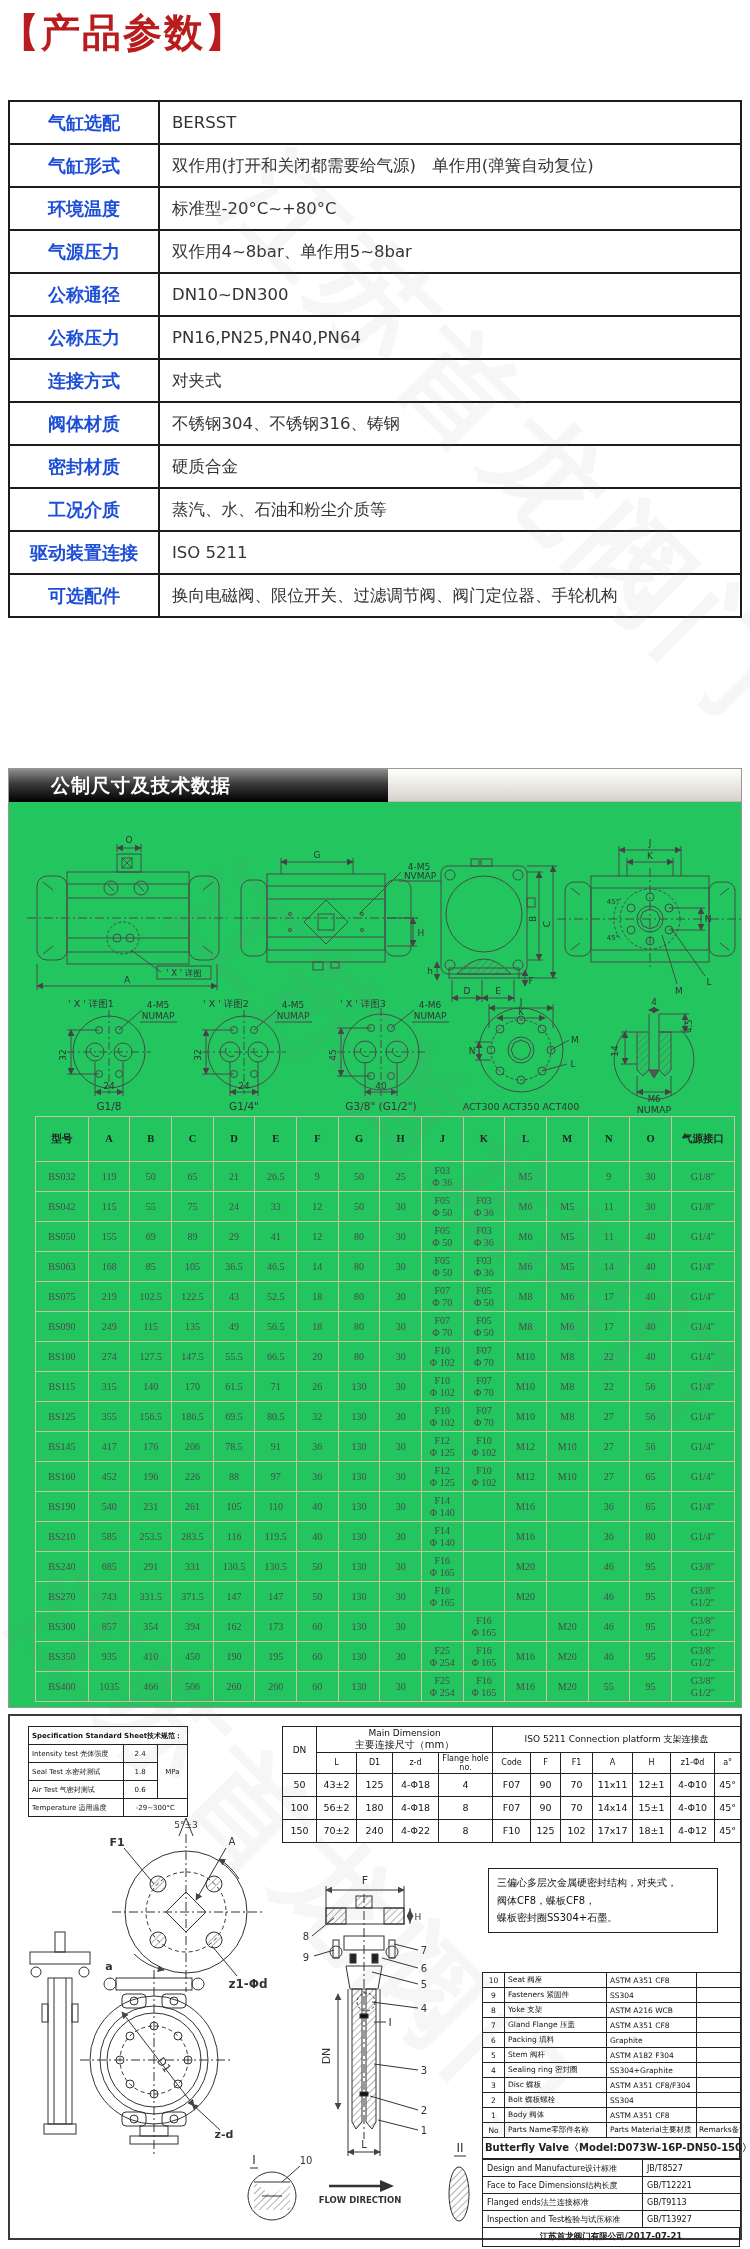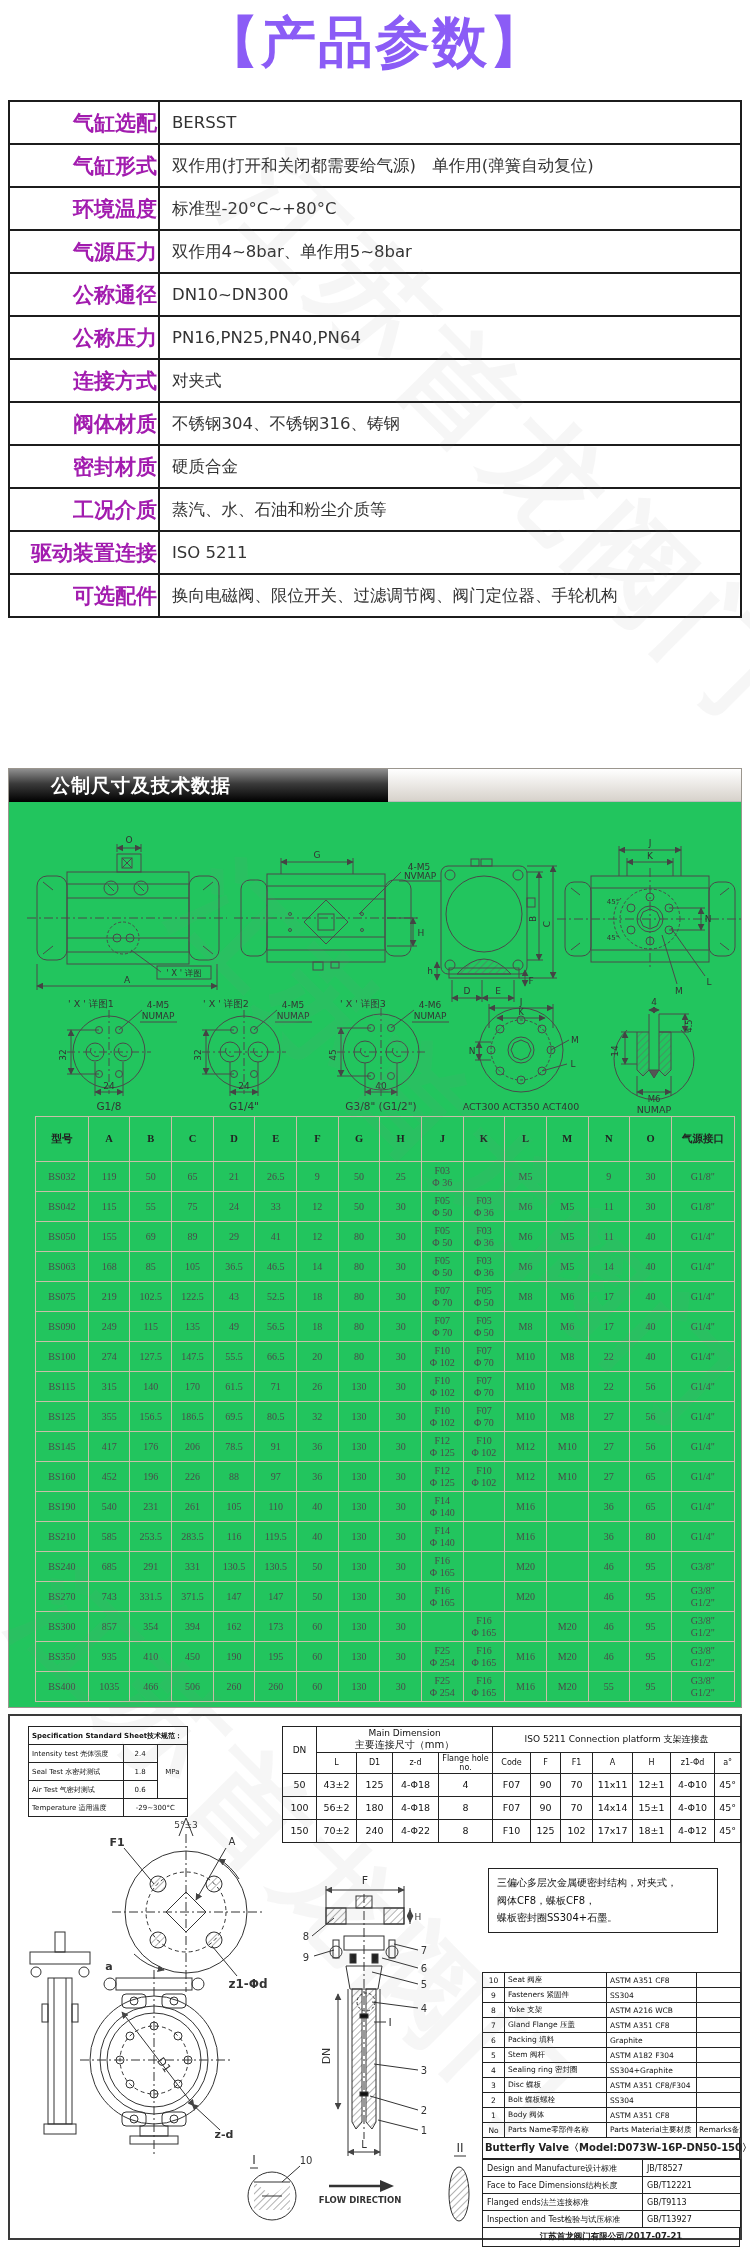--- a/index.html
+++ b/index.html
@@ -1,23 +1,23 @@
 <!DOCTYPE html>
 <html><head>
 <meta charset="utf-8">
 <style>
   html,body{margin:0;padding:0;}
   body{width:750px;height:2249px;background:#fff;font-family:"DejaVu Sans","Liberation Sans",sans-serif;color:#222;overflow:hidden;position:relative;}
   .page{position:relative;width:750px;height:2249px;overflow:hidden;}
   .wm{position:absolute;font-size:115px;color:#8a8a8a;opacity:.07;white-space:nowrap;transform:rotate(45deg);transform-origin:left top;pointer-events:none;z-index:5;font-weight:700;letter-spacing:8px;}
-  .page-title{margin:6px 0 0;text-align:center;font-size:55px;font-weight:900;color:#8b5cf6;letter-spacing:2px;}
+  .page-title{margin:6px 0 0;text-align:left;font-size:39px;font-weight:900;color:#b91c1c;letter-spacing:2px;}
   
   .param-table{position:absolute;left:8px;top:100px;width:734px;border-collapse:collapse;table-layout:fixed;}
   .param-table td{border:2px solid #1c1c1c;height:39px;vertical-align:middle;}
-  .param-table td:first-child{width:146px;text-align:right;font-size:21px;font-weight:700;color:#a21caf;}
+  .param-table td:first-child{width:146px;text-align:center;font-size:18px;font-weight:700;color:#1d4ed8;}
   .param-table td:last-child{padding:0 0 0 12px;font-size:16.5px;color:#333;font-weight:400;}
   
   .section2{position:absolute;left:8px;top:768px;width:732px;height:938px;border:1px solid #9b968e;background:#22c55e;}
   .bar{display:flex;height:33px;}
   .bar-left{width:46%;background:linear-gradient(180deg,#8f8f8f 0%,#3a3a3a 45%,#000 100%);color:#fff;font-size:19px;font-weight:800;line-height:33px;padding-left:42px;letter-spacing:1px;}
   .bar-right{flex:1;background:linear-gradient(180deg,#ffffff 0%,#d7d2cb 100%);border-bottom:1px solid #bbb;}
   .drawings{display:block;}
   .dim-table{border-collapse:collapse;margin:2px 4px 12px 26px;width:700px;table-layout:fixed;font-family:Liberation Serif, serif;}
   .dim-table td{border:1px solid #c9bfa8;text-align:center;font-size:10px;color:#4a4a4a;white-space:pre-line;line-height:1.15;height:29px;padding:0;}
   .dim-table thead td{font-weight:700;color:#222;font-size:10.5px;height:44px;}

